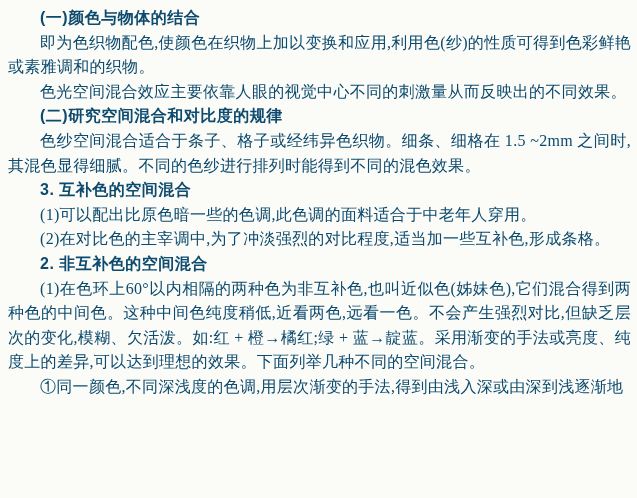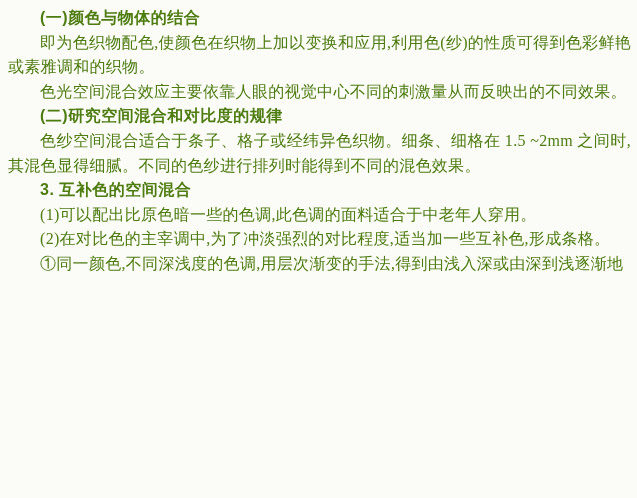--- a/index.html
+++ b/index.html
@@ -10,21 +10,21 @@
     width: 637px;
     height: 498px;
     background: #fbfbf8;
     overflow: hidden;
   }
   .page {
     box-sizing: border-box;
     width: 637px;
     height: 439px;
     padding: 6px 6px 12px 8px;
-    color: #4d7c0f;
+    color: #0c4a6e;
     font-family: "Liberation Serif", "DejaVu Serif", serif;
   }
   .para {
     margin: 0;
     font-size: 16px;
     line-height: 24.6px;
     text-indent: 2em;
     text-align: justify;
     letter-spacing: 0.3px;
   }
@@ -39,14 +39,16 @@
 
 <div class="page">
   <p class="para heading">(一)颜色与物体的结合</p>
   <p class="para">即为色织物配色,使颜色在织物上加以变换和应用,利用色(纱)的性质可得到色彩鲜艳或素雅调和的织物。</p>
   <p class="para">色光空间混合效应主要依靠人眼的视觉中心不同的刺激量从而反映出的不同效果。</p>
   <p class="para heading">(二)研究空间混合和对比度的规律</p>
   <p class="para">色纱空间混合适合于条子、格子或经纬异色织物。细条、细格在 1.5 ~2mm 之间时,其混色显得细腻。不同的色纱进行排列时能得到不同的混色效果。</p>
   <p class="para heading">3. 互补色的空间混合</p>
   <p class="para">(1)可以配出比原色暗一些的色调,此色调的面料适合于中老年人穿用。</p>
   <p class="para">(2)在对比色的主宰调中,为了冲淡强烈的对比程度,适当加一些互补色,形成条格。</p>
+  <p class="para heading">2. 非互补色的空间混合</p>
+  <p class="para">(1)在色环上60°以内相隔的两种色为非互补色,也叫近似色(姊妹色),它们混合得到两种色的中间色。这种中间色纯度稍低,近看两色,远看一色。不会产生强烈对比,但缺乏层次的变化,模糊、欠活泼。如:红 + 橙→橘红;绿 + 蓝→靛蓝。采用渐变的手法或亮度、纯度上的差异,可以达到理想的效果。下面列举几种不同的空间混合。</p>
   <p class="para">①同一颜色,不同深浅度的色调,用层次渐变的手法,得到由浅入深或由深到浅逐渐地</p>
 </div>
 
 </body></html>

